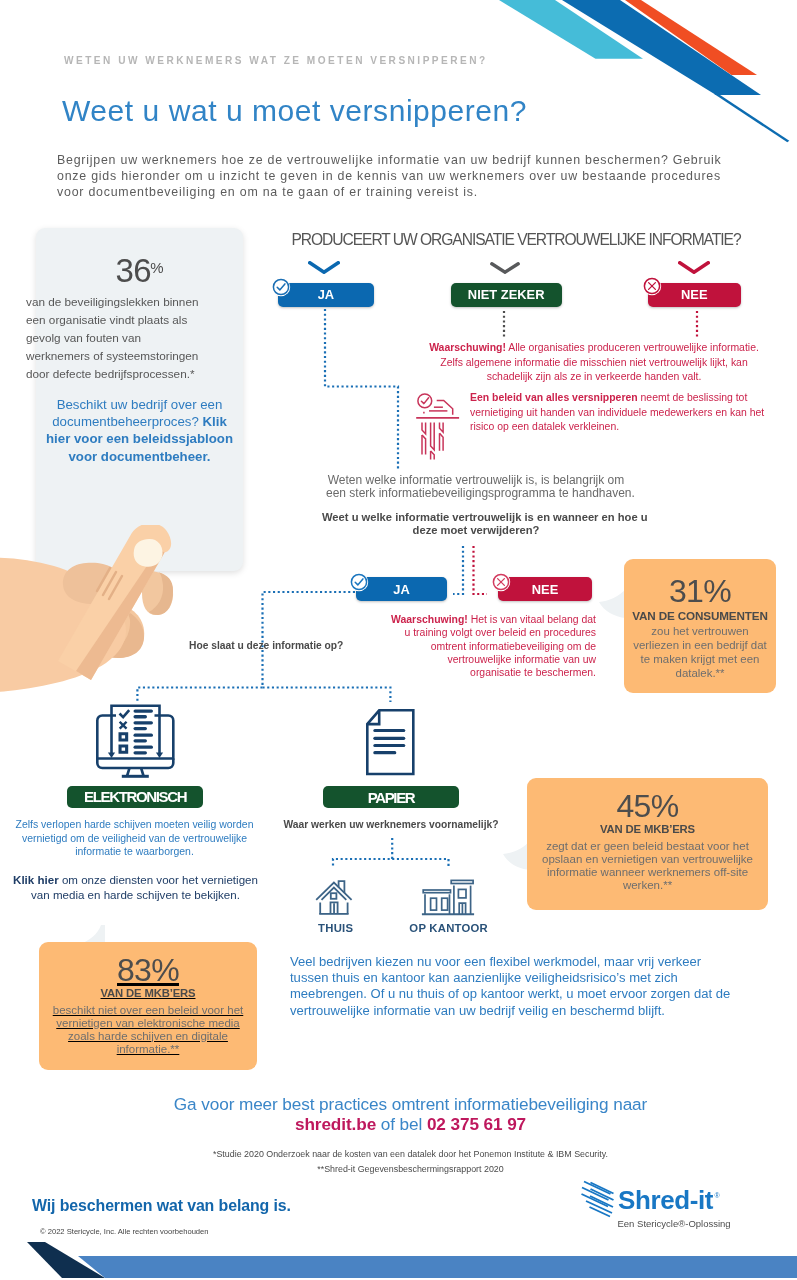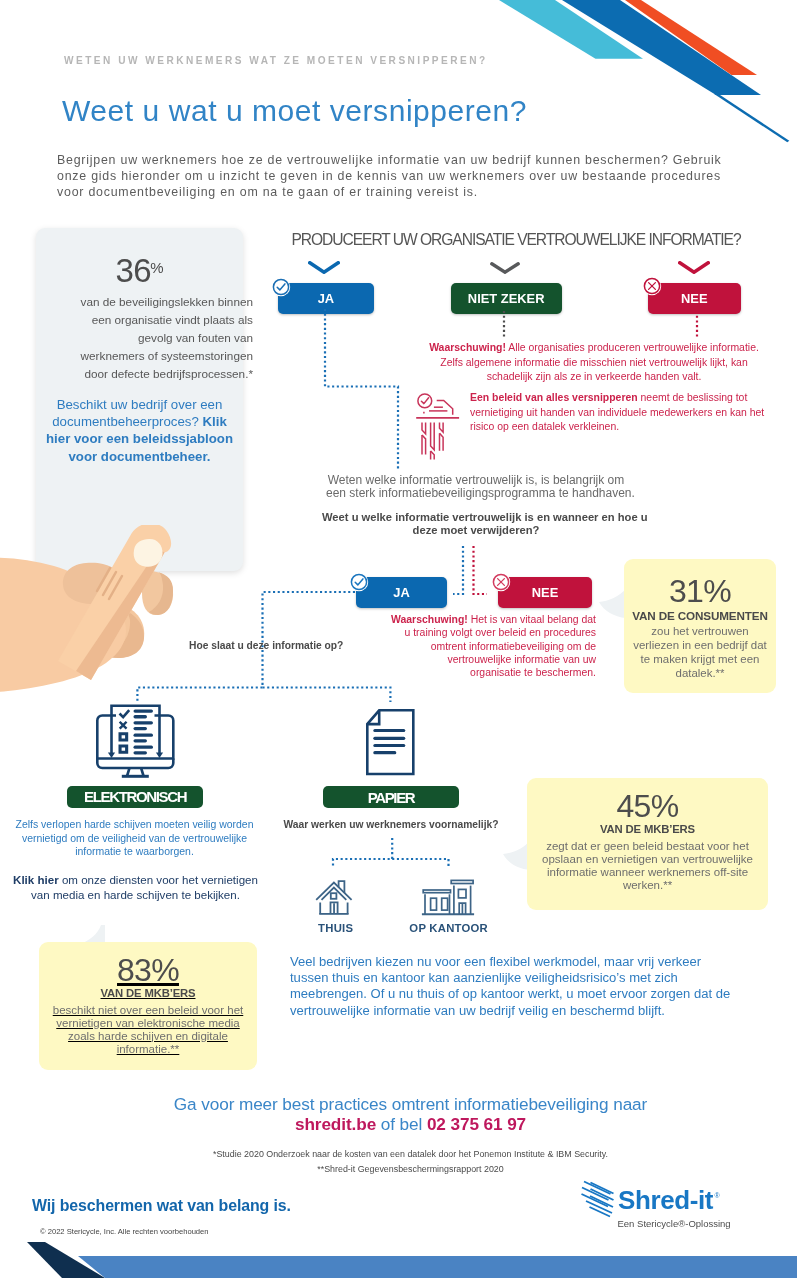--- a/index.html
+++ b/index.html
@@ -12,47 +12,47 @@
   .hdr-stripes{position:absolute;right:0;top:0;width:400px;height:160px;}
   .eyebrow{position:absolute;left:64px;top:55px;font-size:10.1px;letter-spacing:2.48px;color:#b6b6b6;font-weight:700;white-space:nowrap;}
   .h1{position:absolute;left:62px;top:94px;font-size:30px;color:#3184c6;font-weight:400;letter-spacing:0.55px;white-space:nowrap;}
   .intro{position:absolute;left:57px;top:152px;font-size:12.4px;line-height:16.1px;color:#5c5c5c;letter-spacing:0.77px;white-space:nowrap;}
 
   
   .card48{position:absolute;left:36px;top:228px;width:207px;height:343px;background:#eef2f4;border-radius:9px;
           box-shadow:0 2px 6px rgba(0,0,0,.13);}
   .card48 .big{position:absolute;left:0;right:0;top:26px;text-align:center;font-size:33px;color:#4d4d4d;font-weight:400;letter-spacing:-0.5px;line-height:33px;}
   .card48 .big sup{font-size:15px;font-weight:400;vertical-align:baseline;letter-spacing:0;top:-0.62em;position:relative;margin-left:-1px;}
-  .card48 .p1{position:absolute;left:-10px;right:-10px;top:65px;text-align:right;font-size:11.75px;line-height:18.1px;color:#575757;white-space:nowrap;}
+  .card48 .p1{position:absolute;left:-10px;right:-10px;top:65px;text-align:left;font-size:11.75px;line-height:18.1px;color:#575757;white-space:nowrap;}
   .card48 .p2{position:absolute;left:-10px;right:-10px;top:168px;text-align:center;font-size:13.25px;line-height:17.2px;color:#2e7cc0;white-space:nowrap;}
   .card48 .p2 b{font-weight:700;}
   .hand{position:absolute;left:-8px;top:525px;width:280px;height:180px;}
 
   
   .flow-title{position:absolute;left:266px;top:231px;width:500px;text-align:center;font-size:15.6px;color:#555;letter-spacing:-1.05px;white-space:nowrap;}
 
   
   .chev{position:absolute;}
 
   
-  .pill{position:absolute;height:31px;border-radius:5px;color:#fff;font-size:12.9px;font-weight:700;
+  .pill{position:absolute;height:24px;border-radius:5px;color:#fff;font-size:12.9px;font-weight:700;
         display:flex;align-items:center;justify-content:center;letter-spacing:0;box-shadow:0 1px 2.5px rgba(0,0,0,.25);}
   .pill.blue{background:#0b68b0;}
   .pill.grey{background:#14532d;}
   .pill.red{background:#c0123c;}
   .badge{position:absolute;width:20px;height:20px;}
 
   .warn{position:absolute;font-size:10.45px;line-height:14.55px;color:#cc234c;text-align:center;white-space:nowrap;}
   .warn b{font-weight:700;}
   .blk{position:absolute;font-size:10.45px;line-height:14.55px;color:#3a3a3a;white-space:nowrap;}
   .blk b{font-weight:700;color:inherit;}
   .ctr{text-align:center;}
 
   
-  .statbox{position:absolute;background:#fef9c3;border-radius:9px;}
+  .statbox{position:absolute;background:#fdba74;border-radius:9px;}
   .statbox .num{text-align:center;font-size:32px;color:#4d4d4d;font-weight:400;letter-spacing:-0.7px;line-height:33px;}
   .statbox .sub{text-align:center;font-size:11.7px;color:#4a4a4a;font-weight:700;letter-spacing:-0.15px;line-height:13px;white-space:nowrap;}
   .statbox .txt{text-align:center;font-size:11.45px;line-height:13.9px;color:#6e6e6e;white-space:nowrap;}
 
   
   .catlabel{position:absolute;height:22px;border-radius:5px;background:#14532d;color:#fff;font-size:15px;font-weight:700;
             display:flex;align-items:center;justify-content:center;letter-spacing:-1.35px;}
   .smallcap{position:absolute;font-size:11.3px;font-weight:700;color:#2a5279;letter-spacing:0.25px;text-align:center;white-space:nowrap;}
 
   .closing{position:absolute;left:290px;top:954px;font-size:13.05px;line-height:16.2px;color:#2e7cc0;white-space:nowrap;}

